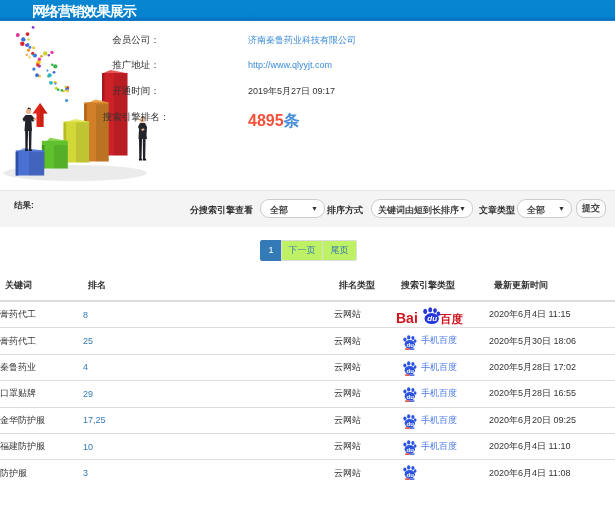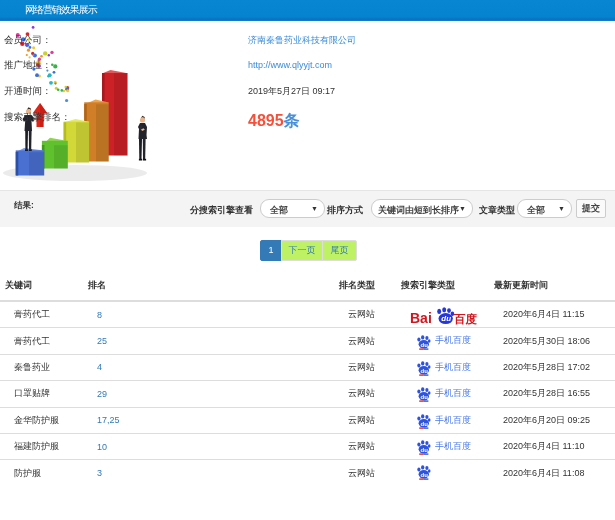--- a/index.html
+++ b/index.html
@@ -2,38 +2,38 @@
 <html><head>
 <meta charset="utf-8">
 <style>
 html,body{margin:0;padding:0}
 body{width:615px;height:520px;position:relative;overflow:hidden;background:#fff;
   font-family:"Liberation Sans",sans-serif;font-size:9px;color:#333}
 .abs{position:absolute}
 
 #hdr{left:0;top:0;width:615px;height:21px;
   background:linear-gradient(180deg,#0886d2 0%,#0583cf 80%,#0a70c0 92%,#1a7dca 100%);}
-#hdr span{position:absolute;left:25px;top:2.5px;font-size:10px;font-weight:normal;color:#fff;letter-spacing:-1.05px}
-
-.irow{position:absolute;left:4px;width:240px;text-align:left;color:#333;font-size:9.5px}
+#hdr span{position:absolute;left:32px;top:2.5px;font-size:14px;font-weight:bold;color:#fff;letter-spacing:-1.05px}
+
+.irow{position:absolute;left:16px;width:240px;text-align:center;color:#333;font-size:9.5px}
 .ival{position:absolute;left:248px;white-space:nowrap}
 .blue{color:#3a8bd8}
 
 #fbar{left:0;top:190px;width:615px;height:37px;background:#f4f4f4;border-top:1px solid #e5e5e5;box-sizing:border-box}
 .sel{position:absolute;top:199px;height:19px;background:#fff;border:1px solid #ccc;border-radius:9px;box-sizing:border-box;color:#333}
 .sel i{position:absolute;left:9px;top:4px;font-style:normal;font-weight:bold;color:#444}
 .sel u{position:absolute;right:6px;top:5px;text-decoration:none;font-size:7px;color:#333}
-#btn{position:absolute;left:576px;top:199px;width:30px;height:19px;background:#fafafa;border:1px solid #ccc;border-radius:2px;box-sizing:border-box;text-align:center;line-height:17px;color:#444;font-weight:bold}
+#btn{position:absolute;left:576px;top:199px;width:30px;height:19px;background:#fafafa;border:1px solid #ccc;border-radius:8px;box-sizing:border-box;text-align:center;line-height:17px;color:#444;font-weight:bold}
 
 .pg{position:absolute;top:240px;height:21px;box-sizing:border-box;border:1px solid #ddd;background:#bef264;color:#337ab7;text-align:center;line-height:19px}
 .pg.on{background:#337ab7;border-color:#337ab7;color:#fff}
 
 #tbl{position:absolute;left:0;top:271px;width:615px;border-collapse:collapse;table-layout:fixed;font-size:9px}
 #tbl th{font-weight:bold;color:#333;text-align:left;padding:0 0 0 5px;height:29px;border-bottom:2px solid #ddd;vertical-align:middle}
-#tbl td{padding:0 0 0 14px;height:25.4px;border-top:1px solid #ddd;vertical-align:middle;color:#333}
+#tbl td{padding:0 0 0 0;height:25.4px;border-top:1px solid #ddd;vertical-align:middle;color:#333}
 #tbl tr.r1 td{border-top:none}
 #tbl td.rank{color:#337ab7}
 .mbd{color:#4a7ae8;white-space:nowrap}
 </style>
 </head>
 <body>
 <div id="hdr" class="abs">
     <span>网络营销效果展示</span>
   </div>
 

